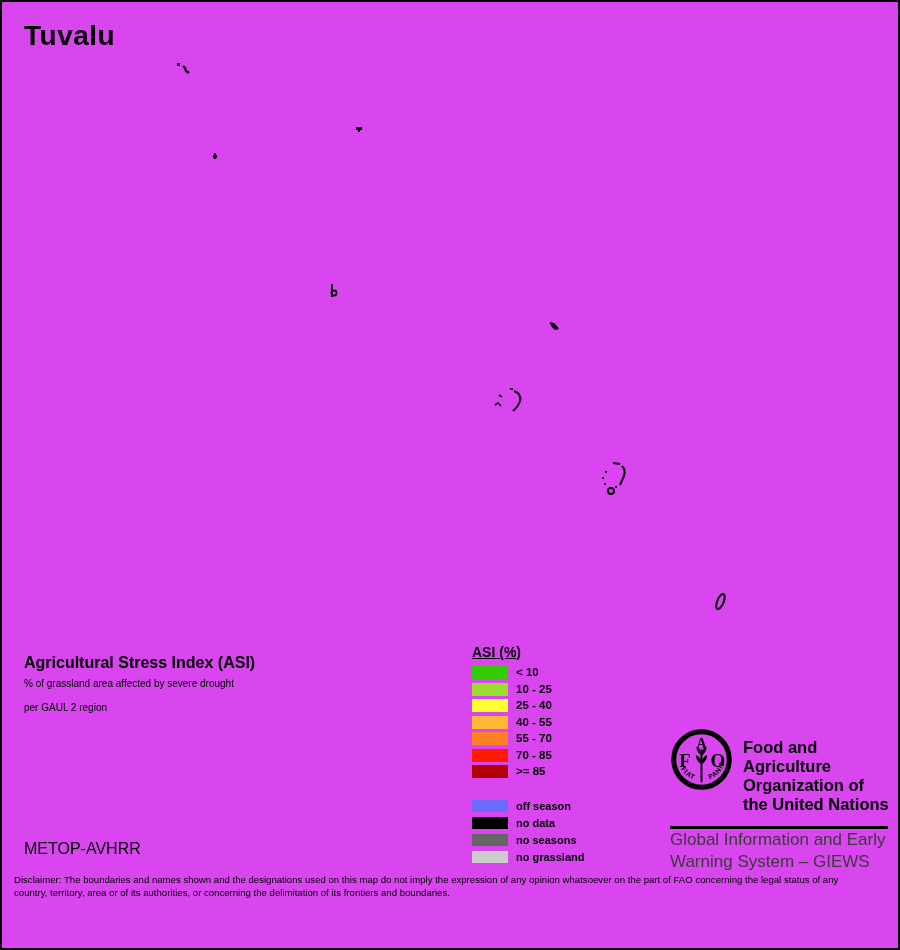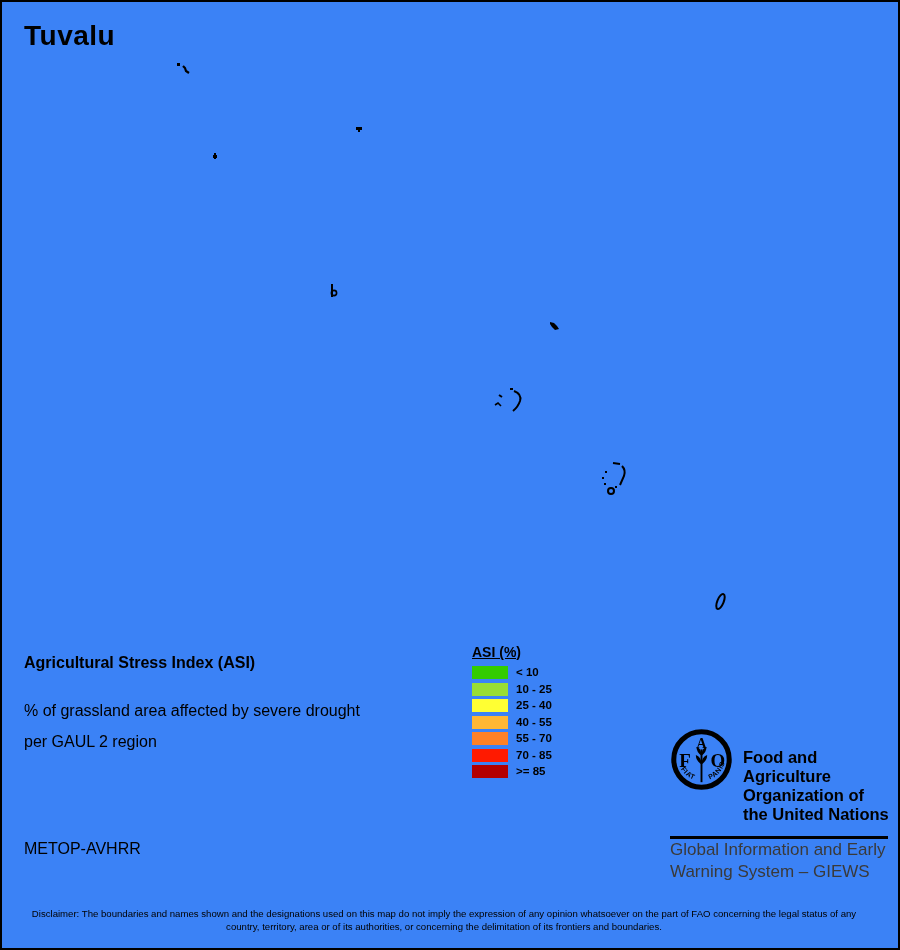--- a/index.html
+++ b/index.html
@@ -1,35 +1,35 @@
 <!DOCTYPE html>
 <html><head>
 <meta charset="utf-8">
 <style>
   html, body { margin: 0; padding: 0; background: #fff; }
   #frame {
     position: relative;
     width: 900px; height: 950px;
     box-sizing: border-box;
     border: 2px solid #000;
-    background: #3b82f6;
+    background: #d946ef;
     font-family: "Liberation Sans", sans-serif;
     color: #000;
     overflow: hidden;
   }
   #map-title {
     position: absolute; left: 22px; top: 18px;
     font-size: 28px; font-weight: bold; letter-spacing: 0.5px;
   }
   #islands-layer { position: absolute; left: 0; top: 0; width: 900px; height: 950px; }
 
   
   #info-block { position: absolute; left: 22px; top: 652px; width: 430px; }
-  #info-block .heading { font-size: 16px; font-weight: bold; margin-bottom: 30px; }
-  #info-block .iline { font-size: 16px; margin-bottom: 13px; }
+  #info-block .heading { font-size: 16px; font-weight: bold; margin-bottom: 6px; }
+  #info-block .iline { font-size: 10px; margin-bottom: 13px; }
   #info-block .kv .k { display: inline-block; width: 52px; }
   #sensor-block { position: absolute; left: 22px; top: 838px; width: 430px; }
   #sensor-block .iline { font-size: 16px; margin-bottom: 14px; }
 
   
   #legend-block { position: absolute; left: 470px; top: 642px; width: 190px; }
   #legend-title {
     font-size: 14px; font-weight: bold; text-decoration: underline;
     margin-bottom: 6px;
   }
@@ -39,33 +39,33 @@
   #legend-extra { margin-top: 22px; }
   #legend-extra .legend-row { height: 12px; margin-bottom: 5px; }
   #legend-extra .swatch { height: 12px; }
   #legend-extra .lab { font-size: 11px; }
 
   
   #branding { position: absolute; left: 668px; top: 726px; width: 222px; }
   #fao-row { display: flex; align-items: flex-start; }
   #fao-logo { width: 63px; height: 63px; flex: 0 0 auto; }
   #fao-name {
-    margin-left: 10px; margin-top: 20px;
+    margin-left: 10px; margin-top: 10px;
     font-size: 16.5px; font-weight: bold; line-height: 19px;
     width: 160px;
   }
   #brand-divider { margin-top: 12px; width: 218px; height: 3px; background: #000; }
   #giews-name {
     margin-top: 0; font-size: 17px; line-height: 22px; color: #3a3a3a; width: 218px;
   }
 
   
   #disclaimer {
-    position: absolute; left: 12px; top: 906px; width: 860px;
-    font-size: 9.6px; line-height: 12.5px; color: #000; text-align: center;
+    position: absolute; left: 12px; top: 872px; width: 860px;
+    font-size: 9.6px; line-height: 12.5px; color: #000;
   }
 </style>
 </head>
 <body>
 
 <div id="frame">
 
   <div id="map-title">Tuvalu</div>
 
   <svg id="islands-layer" viewBox="0 0 900 950" xmlns="http://www.w3.org/2000/svg">
@@ -143,20 +143,38 @@
     </div>
     <div class="legend-row">
       <div class="swatch" style="background: rgb(255, 26, 0);"></div>
       <div class="lab">70 - 85</div>
     </div>
     <div class="legend-row">
       <div class="swatch" style="background: rgb(179, 0, 0);"></div>
       <div class="lab">&gt;= 85</div>
     </div>
 
+    <div id="legend-extra">
+      <div class="legend-row">
+        <div class="swatch" style="background: rgb(107, 107, 250);"></div>
+        <div class="lab">off season</div>
+      </div>
+      <div class="legend-row">
+        <div class="swatch" style="background: rgb(0, 0, 0);"></div>
+        <div class="lab">no data</div>
+      </div>
+      <div class="legend-row">
+        <div class="swatch" style="background: rgb(102, 102, 102);"></div>
+        <div class="lab">no seasons</div>
+      </div>
+      <div class="legend-row">
+        <div class="swatch" style="background: rgb(204, 204, 204);"></div>
+        <div class="lab">no grassland</div>
+      </div>
+    </div>
   </div>
 
   <div id="branding">
     <div id="fao-row">
       <svg id="fao-logo" viewBox="0 0 100 100" xmlns="http://www.w3.org/2000/svg">
         <circle cx="50" cy="50" r="44" fill="none" stroke="#000" stroke-width="8"></circle>
         <text x="24" y="62" font-family="Liberation Serif, serif" font-size="30" font-weight="bold" text-anchor="middle">F</text>
         <text x="50" y="32" font-family="Liberation Serif, serif" font-size="22" font-weight="bold" text-anchor="middle">A</text>
         <text x="76" y="62" font-family="Liberation Serif, serif" font-size="30" font-weight="bold" text-anchor="middle">O</text>
         <path d="M50,34 L50,86" stroke="#000" stroke-width="3" fill="none"></path>

